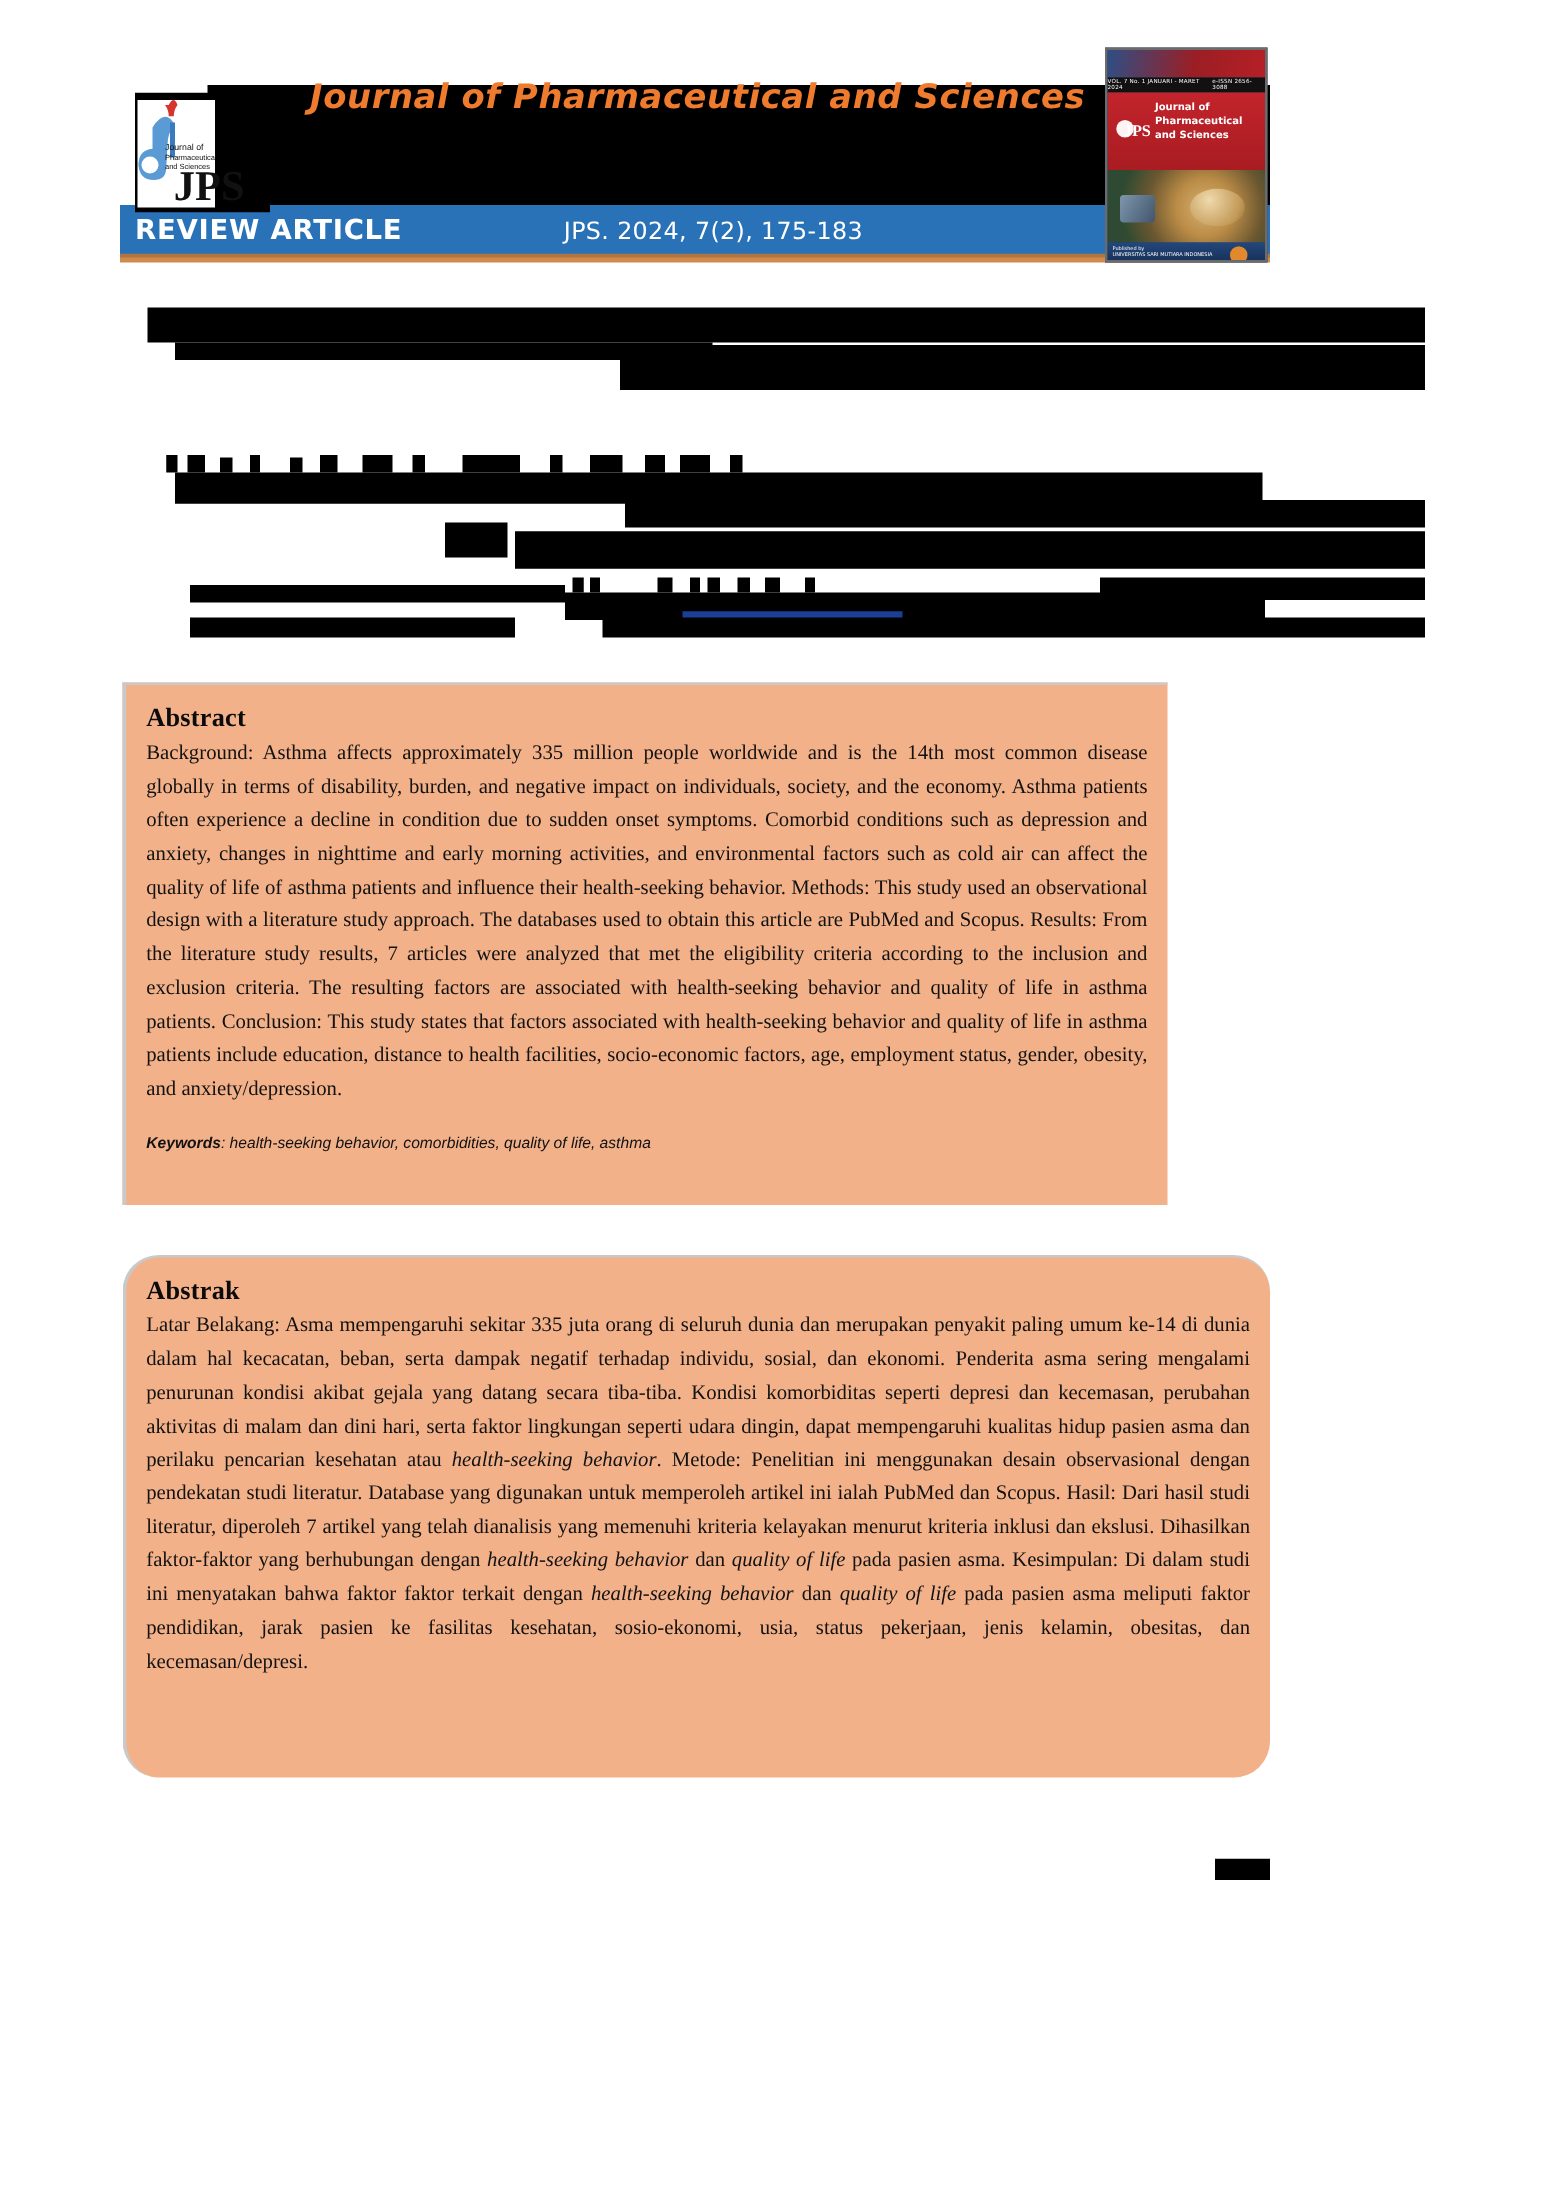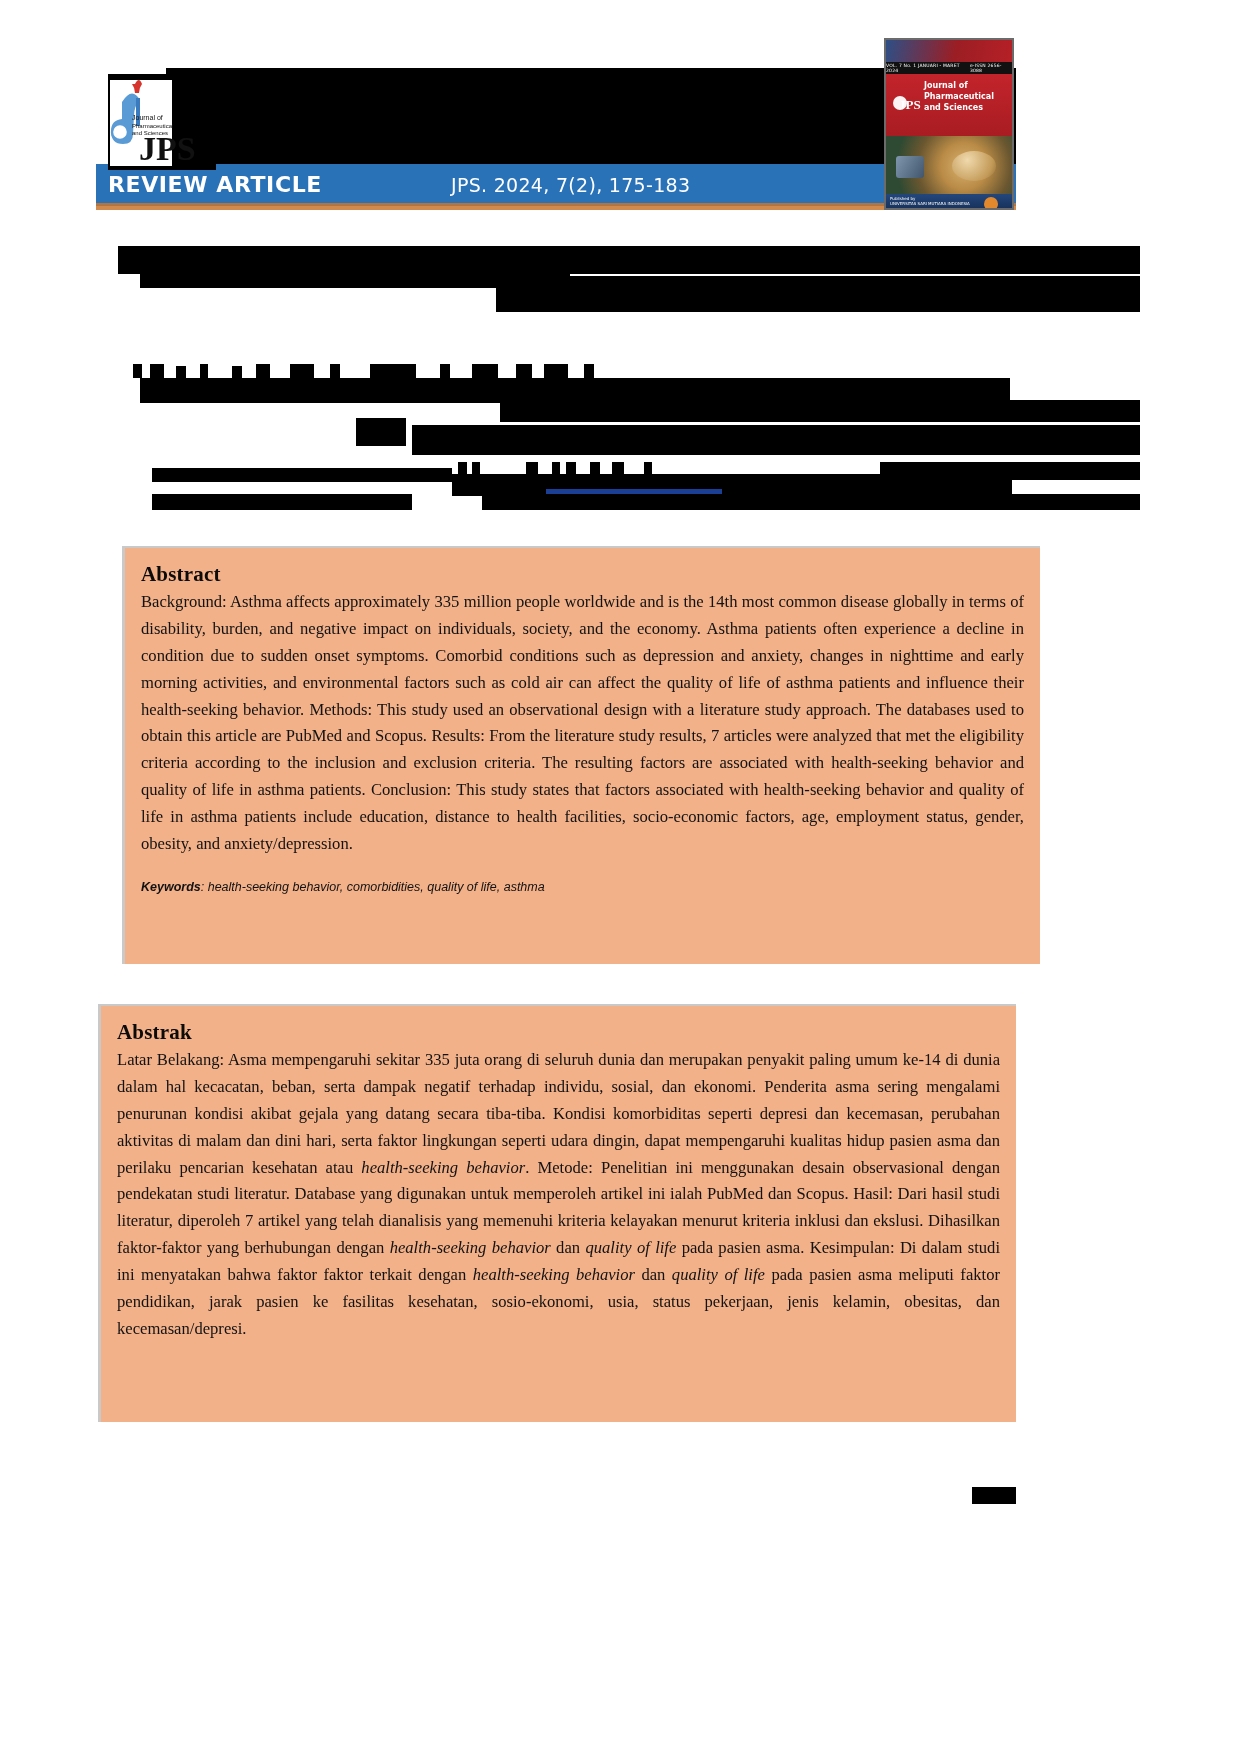--- a/index.html
+++ b/index.html
@@ -199,20 +199,21 @@
       <path d="M27 10 q4 -8 7 0 q-3 4 -3 9 l-4 0 q0 -5 -3 -9 z" fill="#d6342c"></path>
       <rect x="28" y="24" width="4" height="28" fill="#3a7bbf"></rect>
 
       <text x="31" y="86" font-family="Liberation Serif, serif" font-size="34" font-weight="bold" fill="#111">JPS</text>
       <text x="24" y="46" font-family="Liberation Sans, sans-serif" font-size="7" fill="#111">Journal of</text>
       <text x="24" y="54" font-family="Liberation Sans, sans-serif" font-size="6" fill="#111">Pharmaceutical</text>
       <text x="24" y="61" font-family="Liberation Sans, sans-serif" font-size="6" fill="#111">and Sciences</text>
     </svg>
   </div>
 
+  <div class="journal-wordmark">Journal of Pharmaceutical and Sciences</div>
 </div>
 
 <div class="banner">
   <div class="banner-label">REVIEW ARTICLE</div>
   <div class="banner-cite">JPS. 2024, 7(2), 175-183</div>
 </div>
 <div class="banner-shadow"></div>
 
 <div class="cover-thumb">
   <div class="cover-top-band"></div>
@@ -279,30 +280,30 @@
   <div class="redact" style="left:644px; top:462px; width:8px;  height:12px;"></div>
   <div class="redact" style="left:452px; top:474px; width:560px; height:22px;"></div>
   <div class="redact" style="left:152px; top:468px; width:300px; height:14px;"></div>
   <div class="redact" style="left:880px; top:462px; width:260px; height:18px;"></div>
 
   <div style="position:absolute; left:546px; top:489px; width:176px; height:13px; background:#1b3f94; border-bottom:2px solid #1b3f94;"></div>
   <div class="redact" style="left:482px; top:494px; width:658px; height:16px;"></div>
   <div class="redact" style="left:152px; top:494px; width:260px; height:16px;"></div>
 </div>
 
-<div class="abox" style="left:98px; top:546px; width:918px; height:418px;margin-left:24px;">
+<div class="abox" style="left:98px; top:546px; width:836px; height:418px;">
   <h2>Abstract</h2>
   <p class="abody">
     <b>Background</b><span>: Asthma affects approximately 335 million people worldwide and is the 14th most common disease globally in terms of disability, burden, and negative impact on individuals, society, and the economy. Asthma patients often experience a decline in condition due to sudden onset symptoms. Comorbid conditions such as depression and anxiety, changes in nighttime and early morning activities, and environmental factors such as cold air can affect the quality of life of asthma patients and influence their health-seeking behavior. </span><b>Methods:</b><span> This study used an observational design with a literature study approach. The databases used to obtain this article are PubMed and Scopus. </span><b>Results:</b><span> From the literature study results, 7 articles were analyzed that met the eligibility criteria according to the inclusion and exclusion criteria. The resulting factors are associated with health-seeking behavior and quality of life in asthma patients. </span><b>Conclusion:</b><span> This study states that factors associated with health-seeking behavior and quality of life in asthma patients include education, distance to health facilities, socio-economic factors, age, employment status, gender, obesity, and anxiety/depression.</span>
   </p>
   <div class="kw">
     <b>Keywords</b><span>: health-seeking behavior, comorbidities, quality of life, asthma</span>
   </div>
 </div>
 
-<div class="abox" style="left:98px; top:1004px; width:918px; height:418px;">
+<div class="abox" style="left:98px; top:1004px; width:918px; height:418px;border-radius:29px;">
   <h2>Abstrak</h2>
   <p class="abody">
     <b>Latar Belakang:</b><span> Asma mempengaruhi sekitar 335 juta orang di seluruh dunia dan merupakan penyakit paling umum ke-14 di dunia dalam hal kecacatan, beban, serta dampak negatif terhadap individu, sosial, dan ekonomi. Penderita asma sering mengalami penurunan kondisi akibat gejala yang datang secara tiba-tiba. Kondisi komorbiditas seperti depresi dan kecemasan, perubahan aktivitas di malam dan dini hari, serta faktor lingkungan seperti udara dingin, dapat mempengaruhi kualitas hidup pasien asma dan perilaku pencarian kesehatan atau </span><i>health-seeking behavior</i><span>. </span><b>Metode:</b><span> Penelitian ini menggunakan desain observasional dengan pendekatan studi literatur. Database yang digunakan untuk memperoleh artikel ini ialah PubMed dan Scopus. </span><b>Hasil</b><span>: Dari hasil studi literatur, diperoleh 7 artikel yang telah dianalisis yang memenuhi kriteria kelayakan menurut kriteria inklusi dan ekslusi. Dihasilkan faktor-faktor yang berhubungan dengan </span><i>health-seeking behavior</i><span> dan </span><i>quality of life</i><span> pada pasien asma. </span><b>Kesimpulan:</b><span> Di dalam studi ini menyatakan bahwa faktor faktor terkait dengan </span><i>health-seeking behavior</i><span> dan </span><i>quality of life</i><span> pada pasien asma meliputi faktor pendidikan, jarak pasien ke fasilitas kesehatan, sosio-ekonomi, usia, status pekerjaan, jenis kelamin, obesitas, dan kecemasan/depresi.</span>
   </p>
 </div>
 
 <div class="footer-mark"></div>
 
 </body></html>

